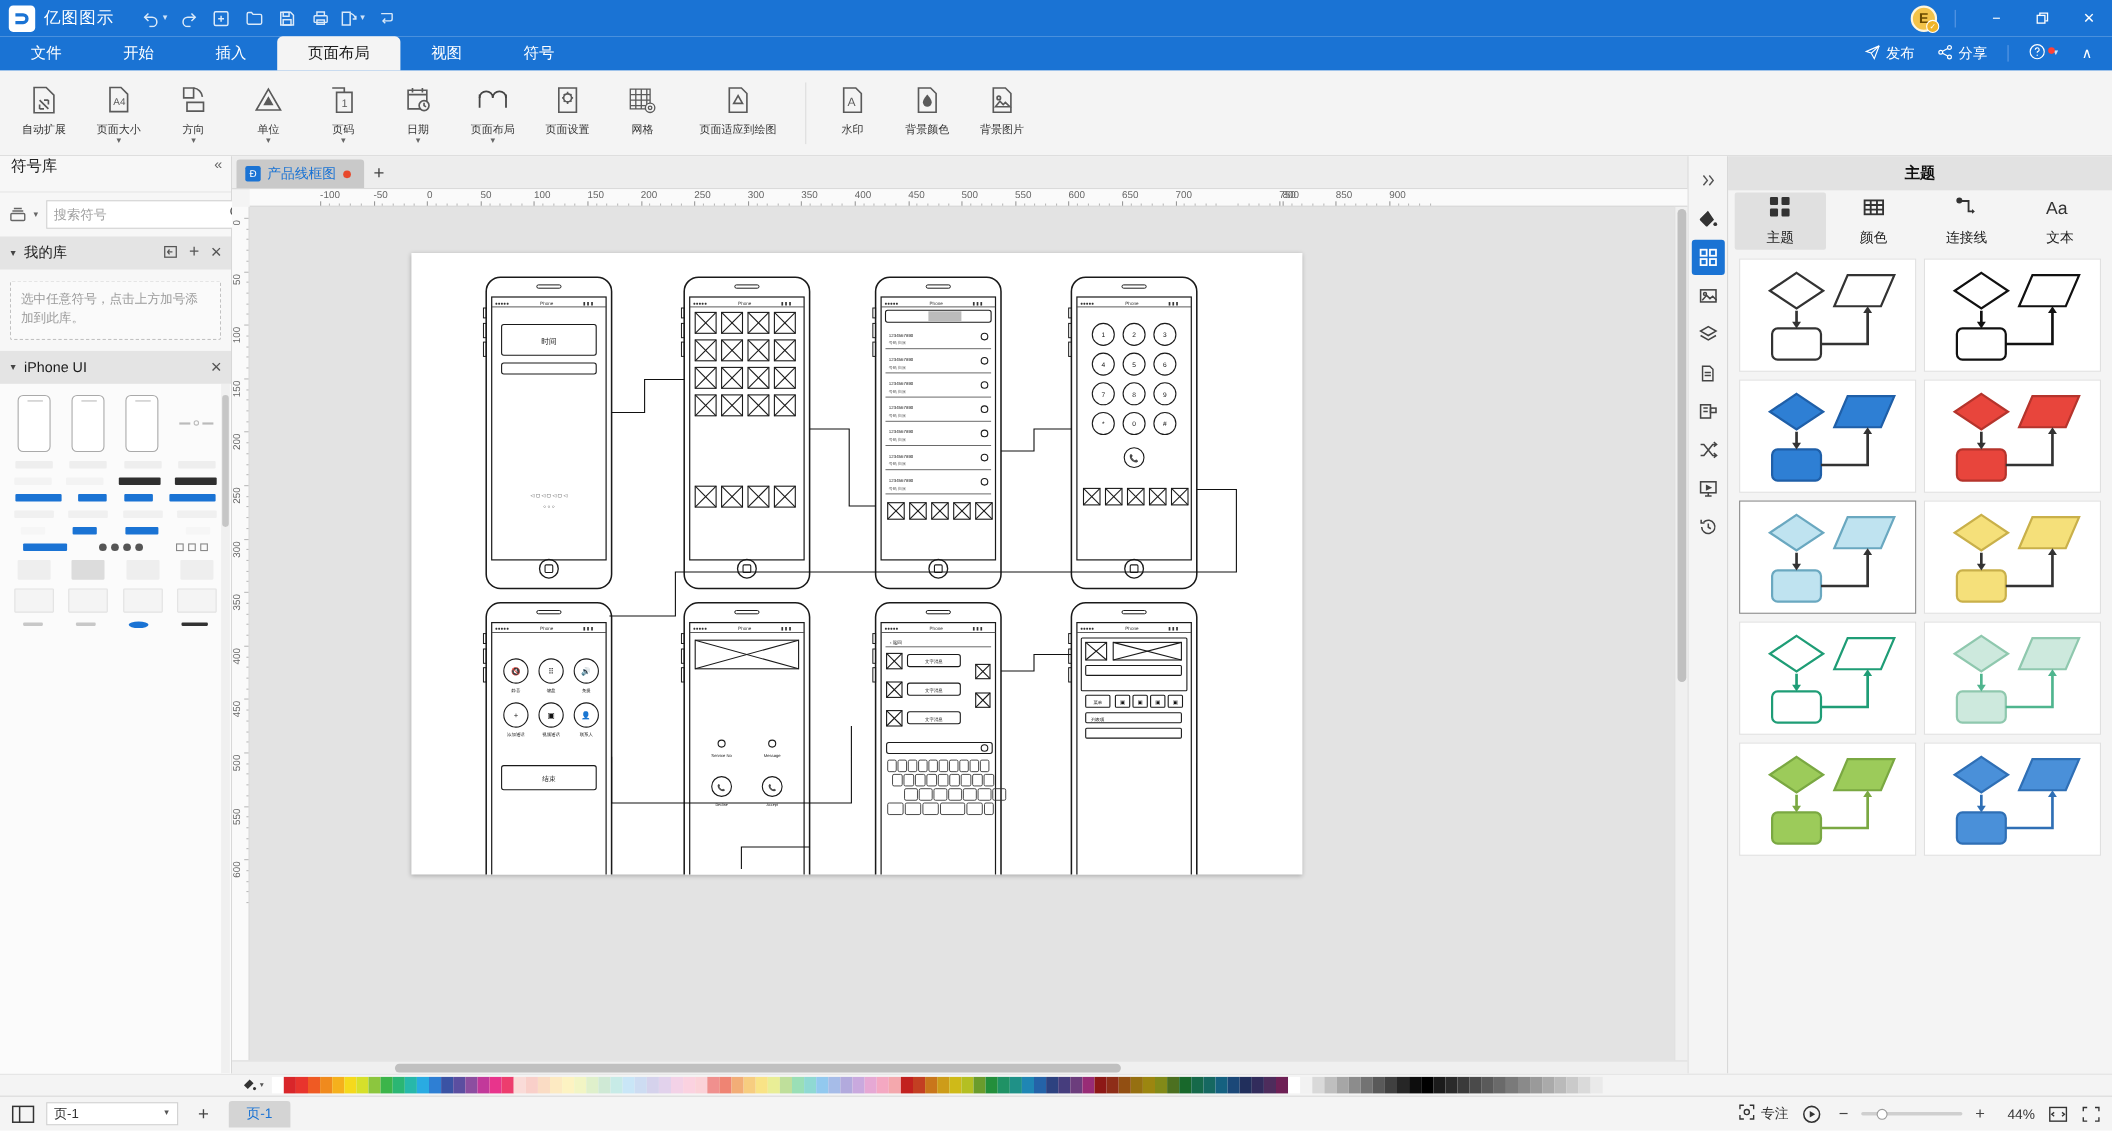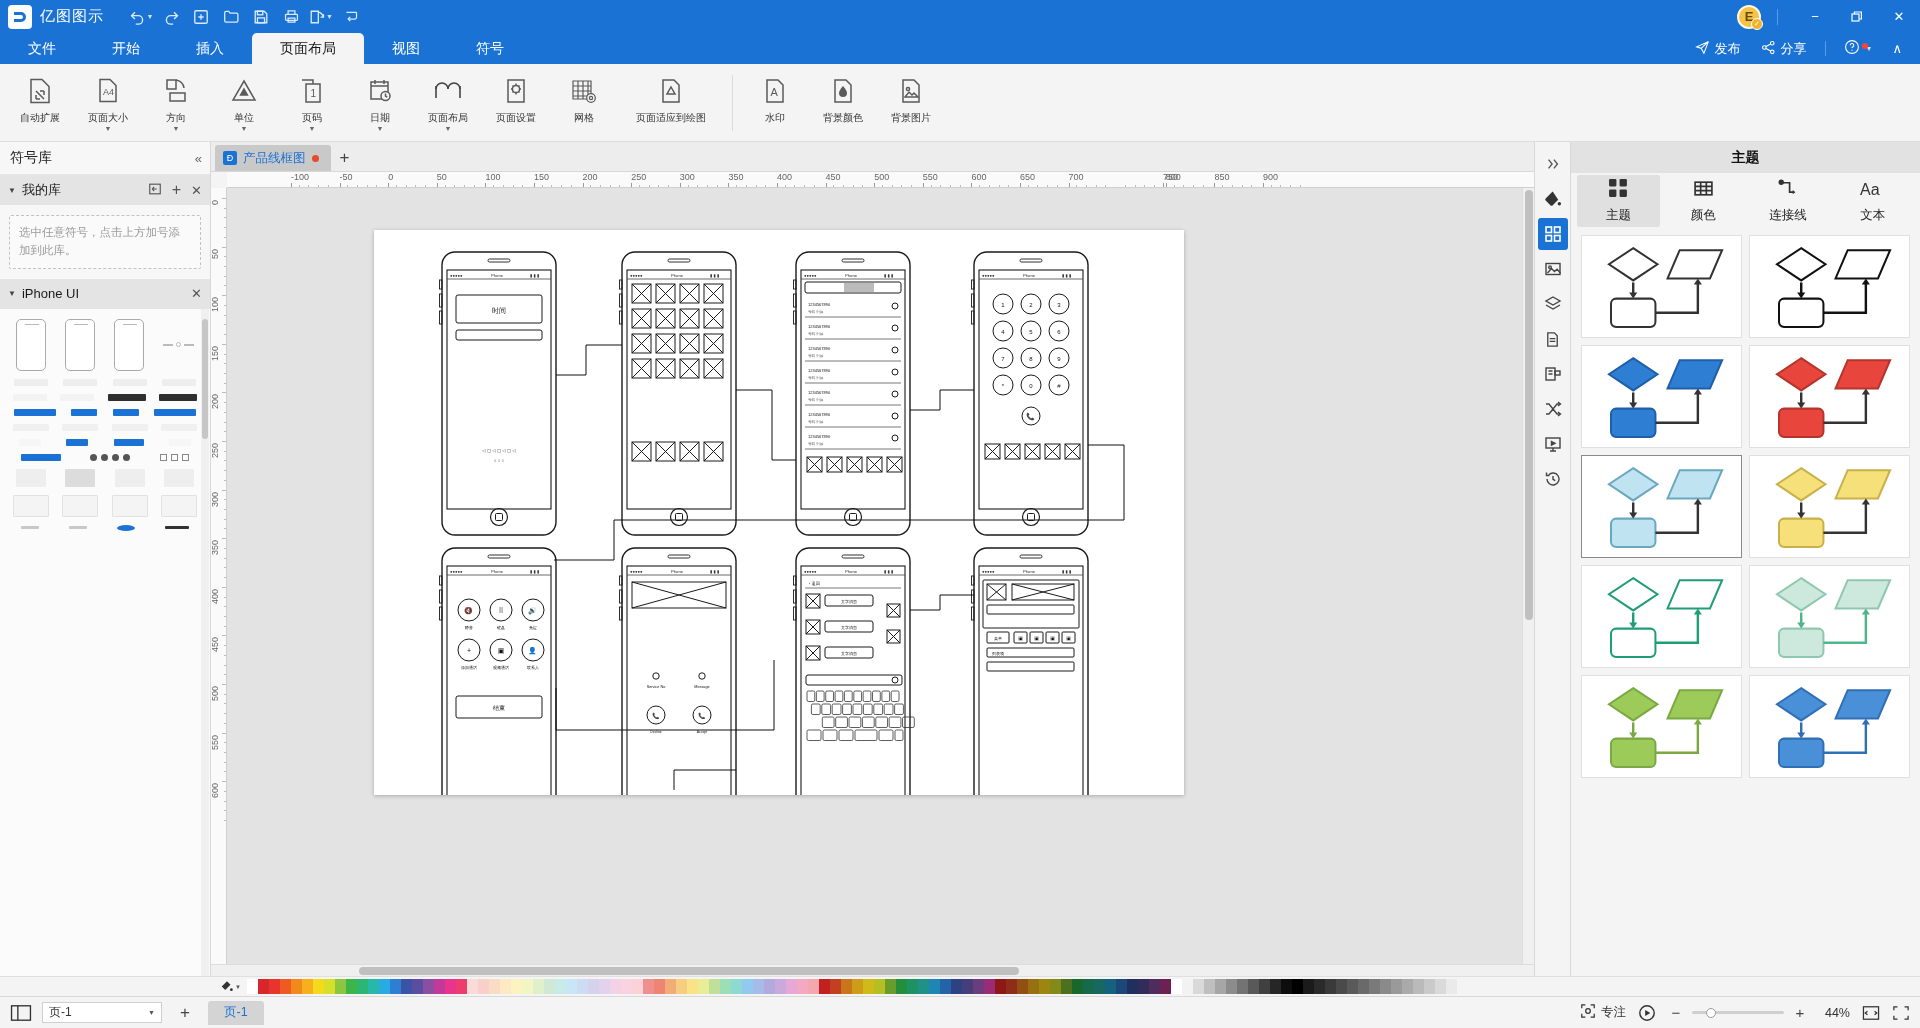--- a/index.html
+++ b/index.html
@@ -74,21 +74,21 @@
 
   
   .body { flex: 1; display: flex; min-height: 0; }
 
   
   .left {
     width: 211px; background: #f7f7f7; border-right: 1px solid #d8d8d8;
     display: flex; flex-direction: column; flex: 0 0 211px;
   }
   .lp-head {
-    height: 33px; display: flex; align-items: center; justify-content: space-between;
+    height: 33px; display: flex; justify-content: space-between;
     padding: 0 8px 0 10px; border-bottom: 1px solid #e6e6e6;
   }
   .lp-title { font-size: 14px; color: #222; }
   .lp-collapse { color: #666; font-size: 13px; cursor: pointer; }
   .lp-search { height: 40px; display: flex; align-items: center; padding: 0 8px; gap: 6px; }
   .lib-btn { display: flex; align-items: center; color: #666; cursor: pointer; }
   .searchbox {
     flex: 1; height: 26px; border: 1px solid #d0d0d0; background: #fff;
     display: flex; align-items: center; padding: 0 6px; gap: 4px;
   }
@@ -502,20 +502,42 @@
   </div>
 
   <div class="body">
 
     <div class="left">
       <div class="lp-head">
         <span class="lp-title">符号库</span>
         <span class="lp-collapse">«</span>
       </div>
 
+      <div class="lp-search">
+        <span class="lib-btn">
+          <svg width="20" height="18" viewBox="0 0 22 20" fill="none" stroke="#666" stroke-width="1.4">
+              <rect x="2" y="9" width="14" height="7" rx="1"></rect>
+              <path d="M3.5 6.5h11M5 4h8"></path>
+            </svg>
+          <span style="font-size:7px;margin-left:1px;">▼</span>
+        </span>
+        <span class="searchbox">
+          <input placeholder="搜索符号" style="">
+          <span>
+            <svg width="14" height="14" viewBox="0 0 16 16" fill="none" stroke="#555" stroke-width="1.5">
+                <circle cx="6.8" cy="6.8" r="4.6"></circle>
+                <path d="M10.3 10.3L14 14"></path>
+              </svg>
+          </span>
+        </span>
+        <span class="stepper">
+          <div>▲</div>
+          <div>▼</div>
+        </span>
+      </div>
 
       <div class="sec-head">
         <span class="tri">▼</span>
         <span class="nm">我的库</span>
         <span class="act">
           <svg width="14" height="14" viewBox="0 0 16 16" fill="none" stroke="#555" stroke-width="1.3">
               <rect x="2" y="2.5" width="12" height="11"></rect>
               <path d="M10 8H5M7 5.5L5 8l2 2.5"></path>
             </svg>
         </span>

